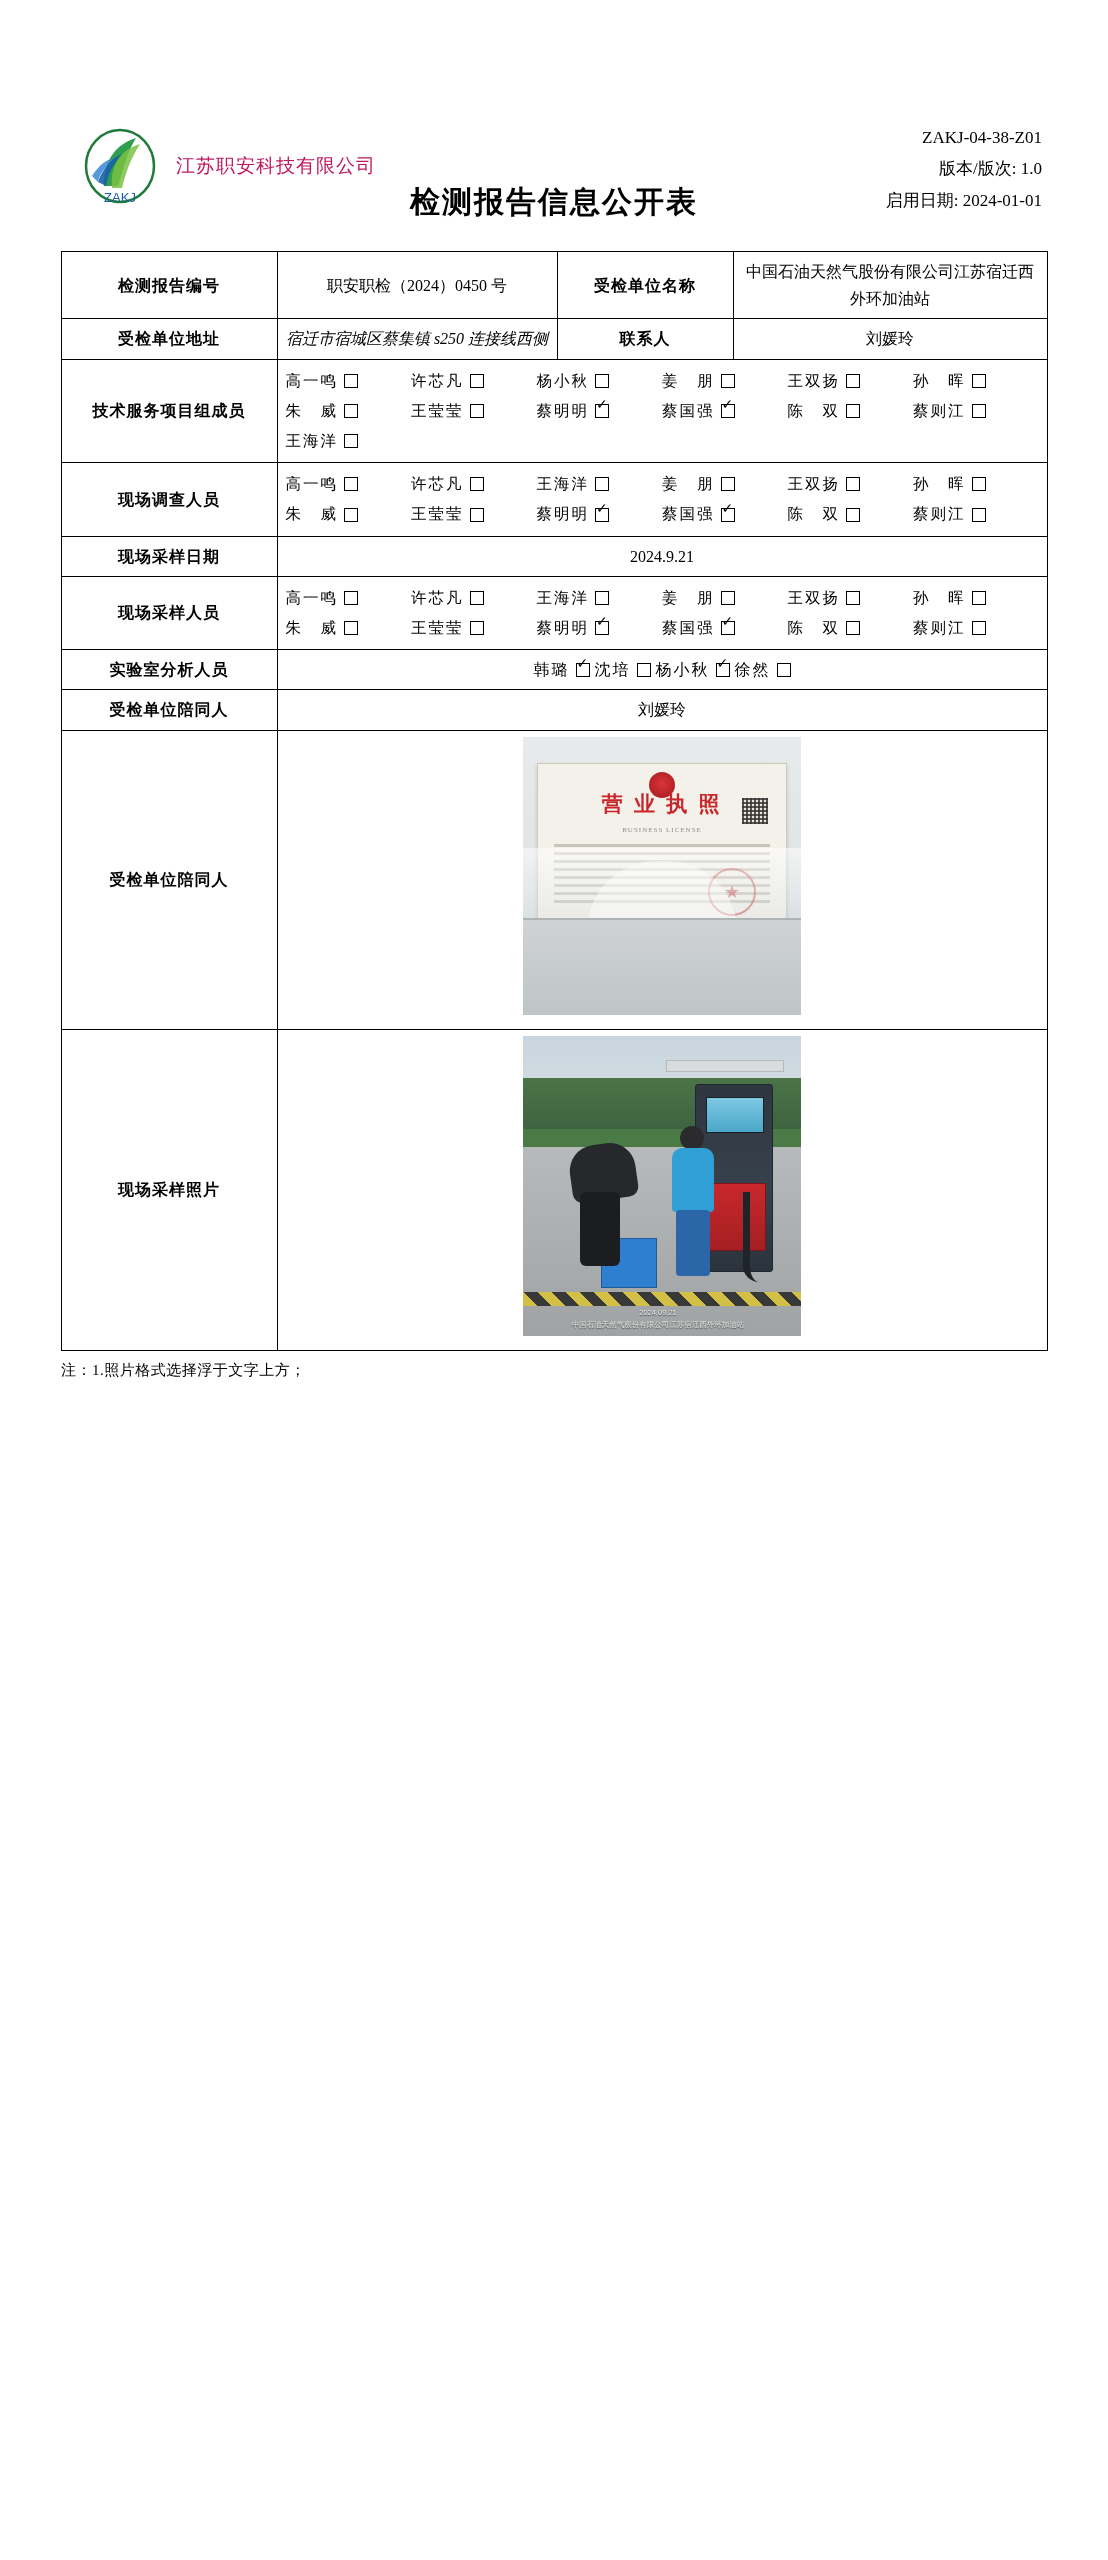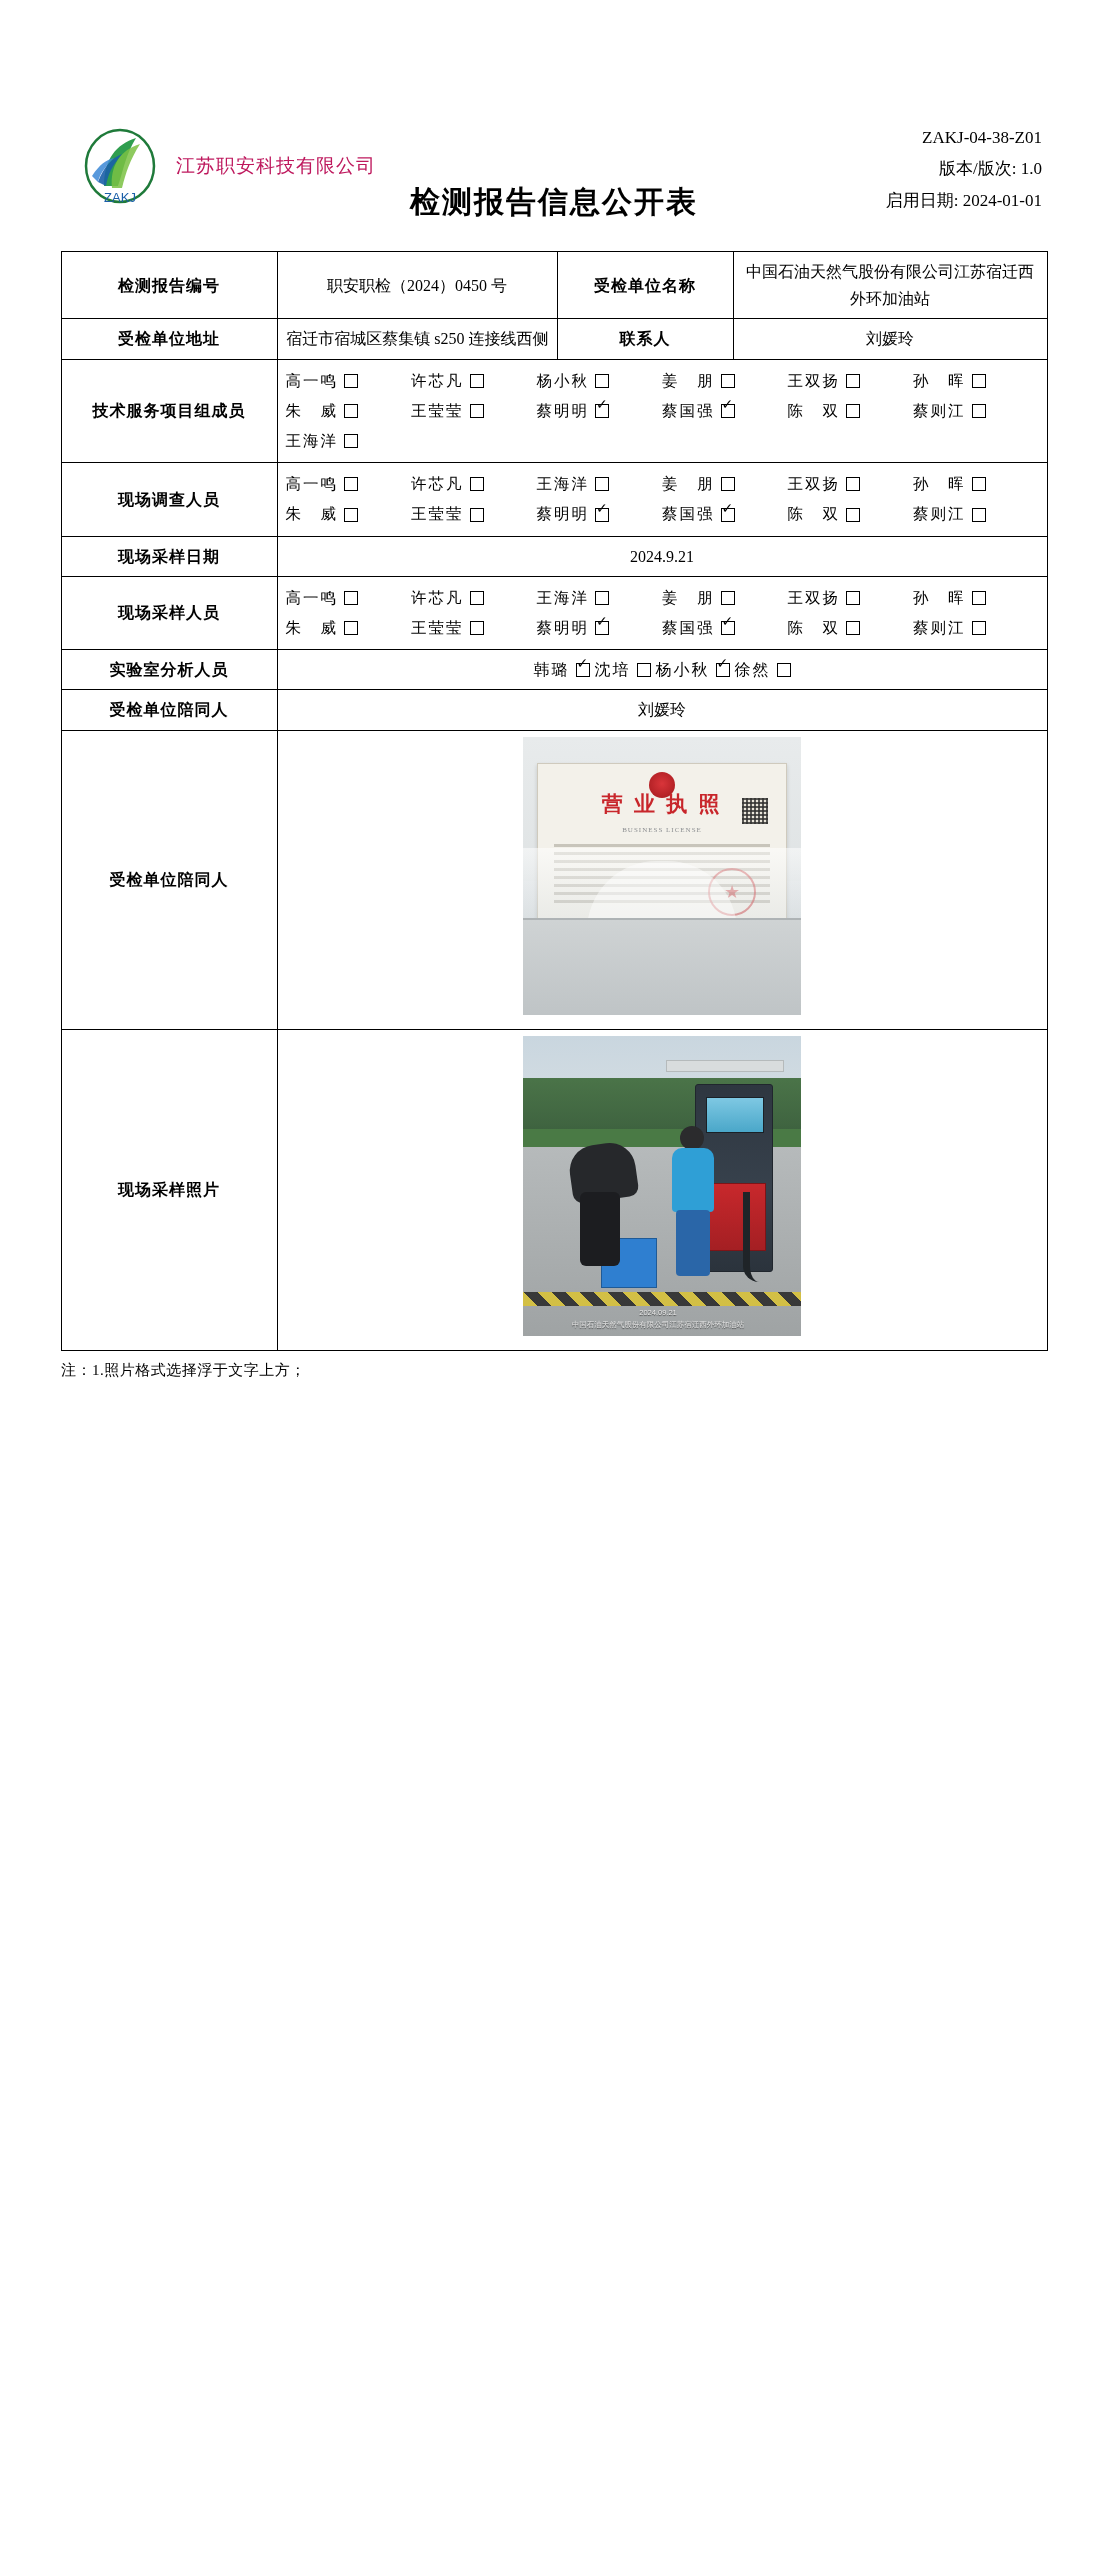--- a/index.html
+++ b/index.html
@@ -86,21 +86,21 @@
     vertical-align: middle;
     line-height: 1.7;
   }
   .lbl {
     text-align: center;
     font-weight: bold;
     letter-spacing: 1px;
     white-space: nowrap;
   }
   .ctr { text-align: center; }
-  .val { text-align: right; }
+  .val { text-align: center; font-style: italic; }
 
   
   .members {
     display: block;
     font-size: 15.5px;
     line-height: 1.95;
   }
   .mrow {
     display: flex;
     width: 100%;

